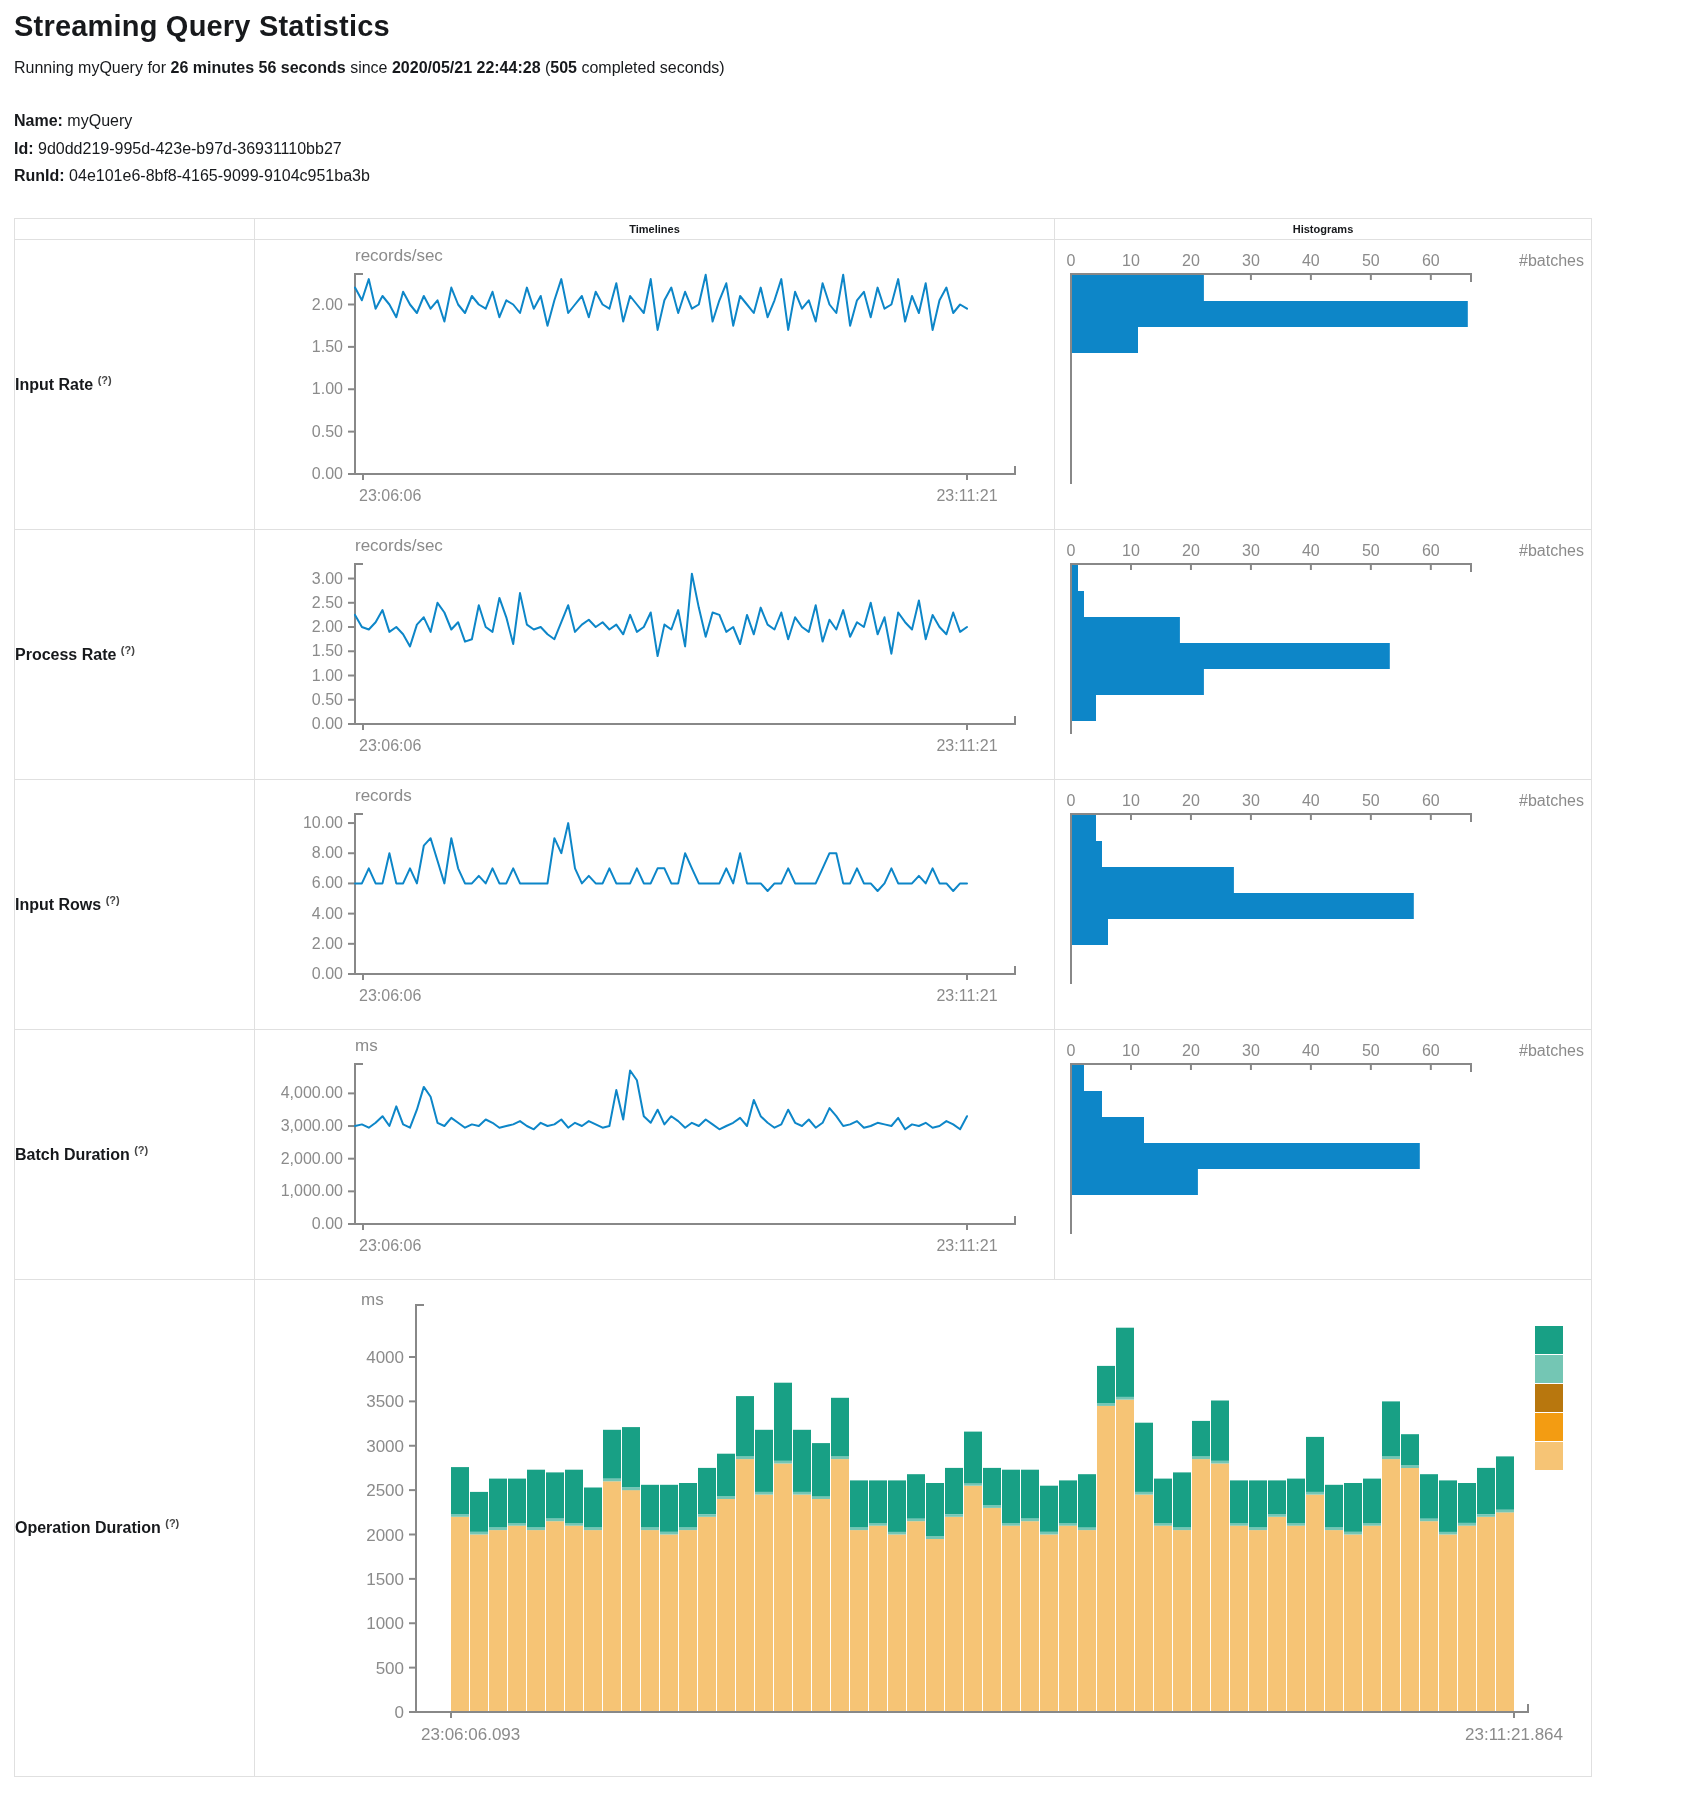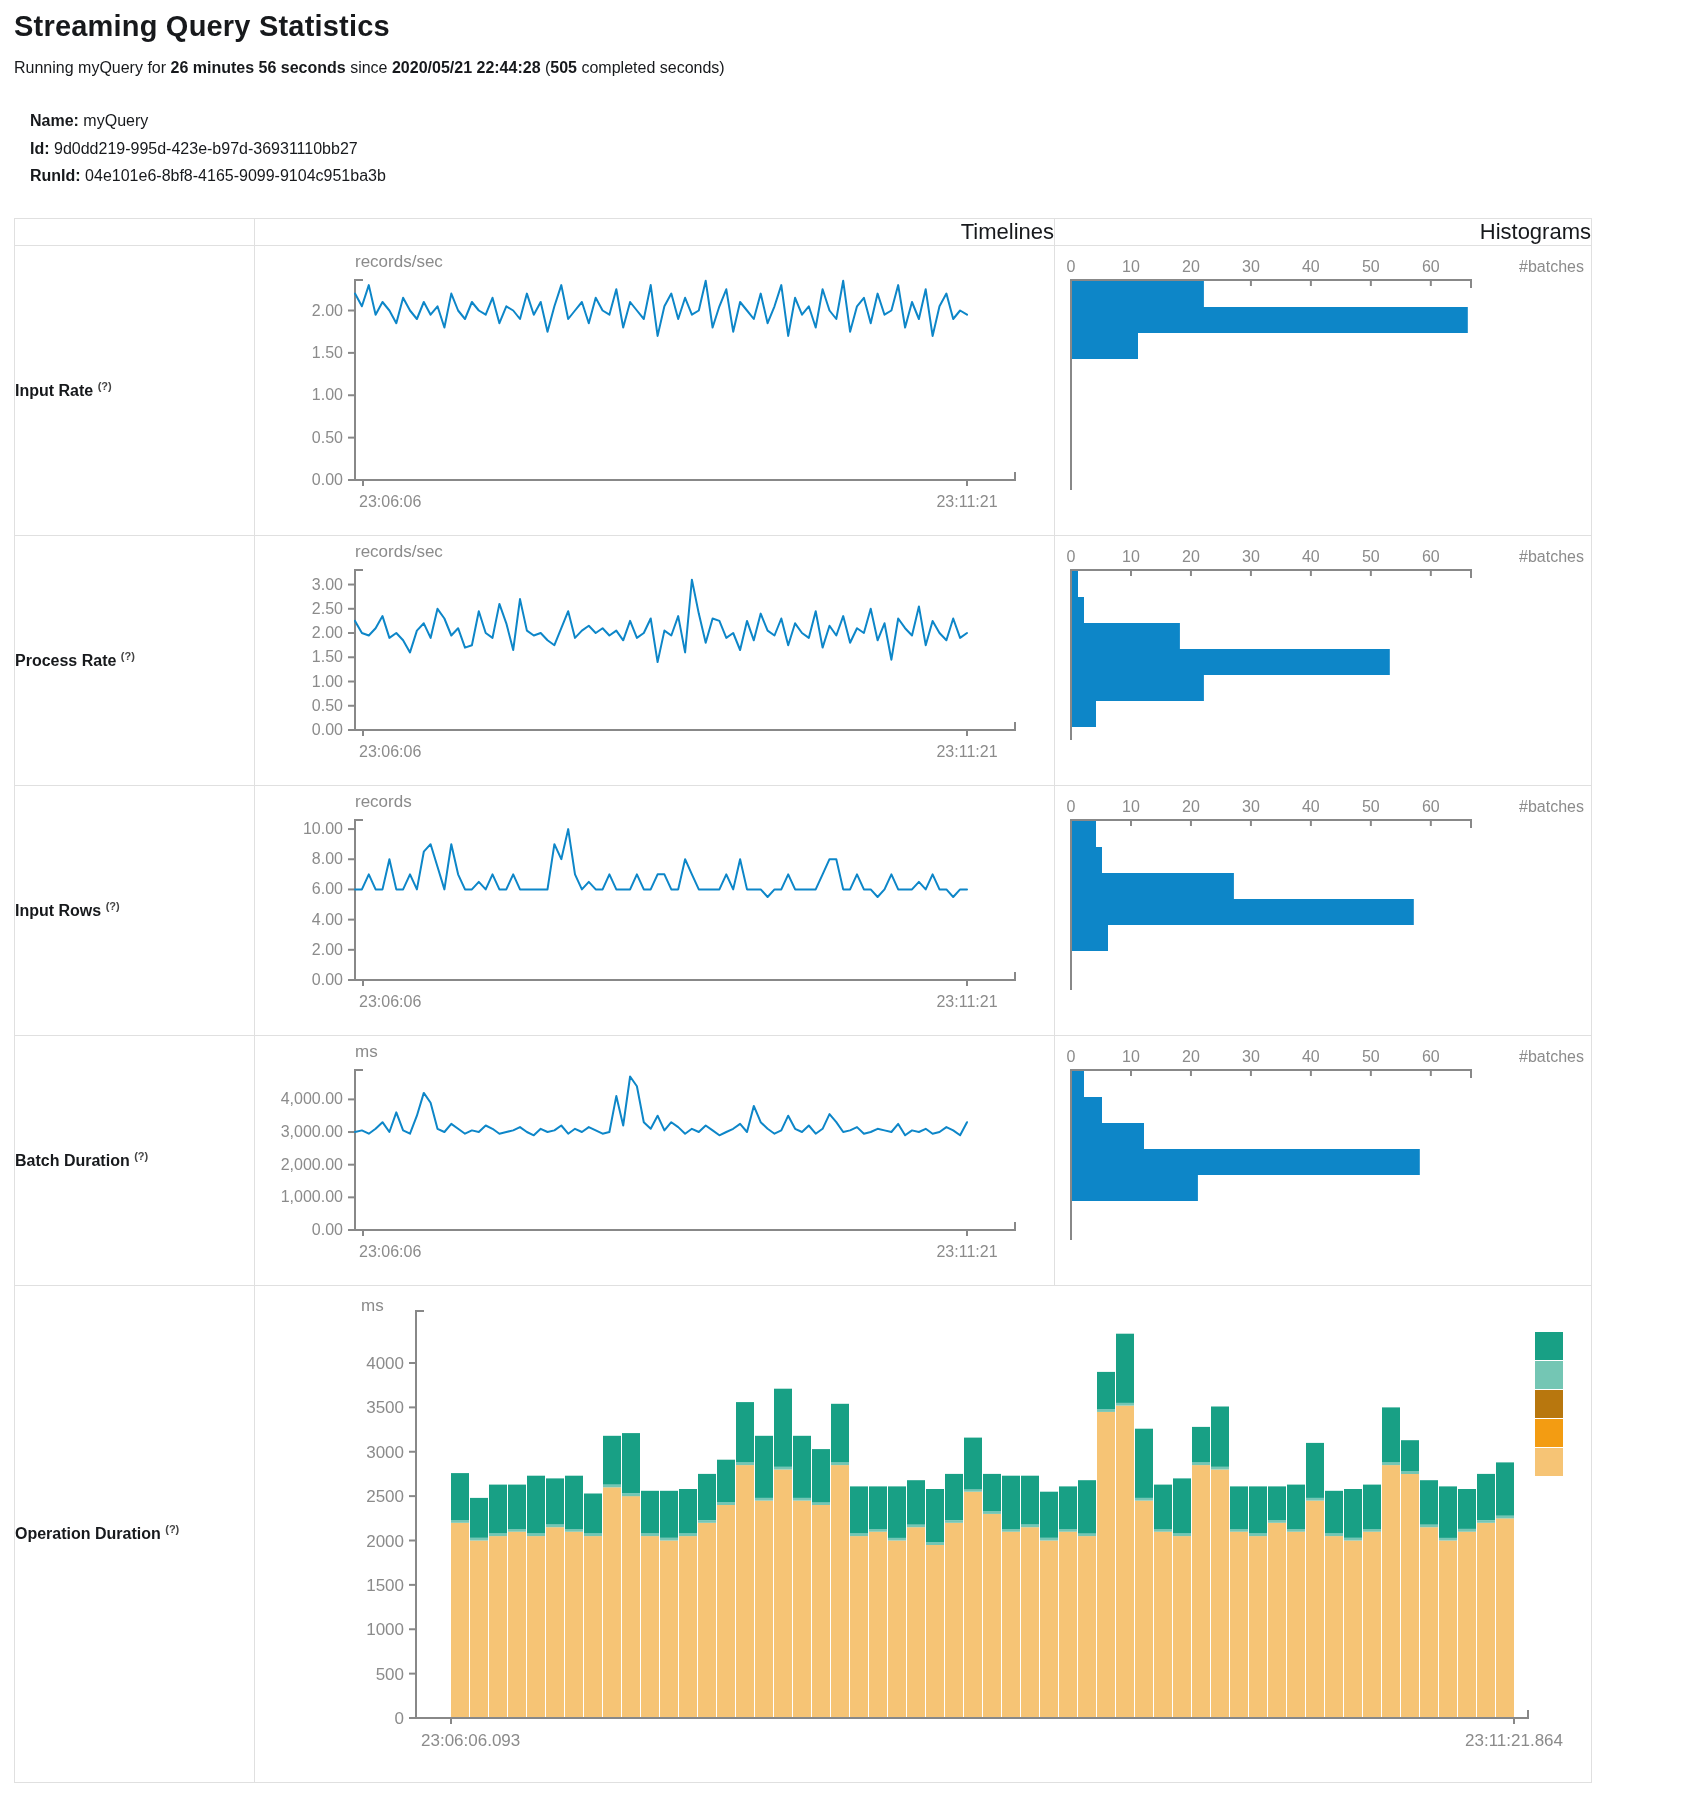--- a/index.html
+++ b/index.html
@@ -1,25 +1,25 @@
 <!DOCTYPE html>
 <html><head>
 <meta charset="utf-8">
 <style>
   html,body{margin:0;padding:0;background:#fff;color:#17191c;
     font-family:"Liberation Sans","DejaVu Sans",sans-serif;}
   .page{width:1693px;min-height:1820px;box-sizing:border-box;padding:4px 0 0 14px;}
   h1{font-size:29px;font-weight:700;margin:6px 0 16px 0;letter-spacing:.2px;}
   .subtitle{font-size:16px;margin:0 0 30px 0;}
   .subtitle b{font-weight:700;}
-  .meta{font-size:16px;line-height:1.72;margin:0 0 28px 16px;}
+  .meta{font-size:16px;line-height:1.72;margin:0 0 28px 0;}
   .meta b{font-weight:700;}
   table.stats{border-collapse:collapse;table-layout:fixed;width:1577px;}
   table.stats td,table.stats th{border:1px solid #e0e0e0;padding:0;vertical-align:middle;}
-  th.colhead{text-align:right;font-size:22px;font-weight:400;padding:17px 14px;height:20px;}
+  th.colhead{text-align:center;font-size:11px;font-weight:700;padding:17px 14px;height:20px;}
   td.rowlabel{font-weight:700;font-size:16px;padding-left:13px;margin-top:36px;}
   td.rowlabel sup{font-size:11px;font-weight:700;color:#444;cursor:help;}
   td.chartcell{vertical-align:top;}
   svg{display:block;}
   .r1{height:290px;} .r{height:250px;} .rop{height:497px;}
 </style>
 </head>
 <body>
 
 <div class="page">

